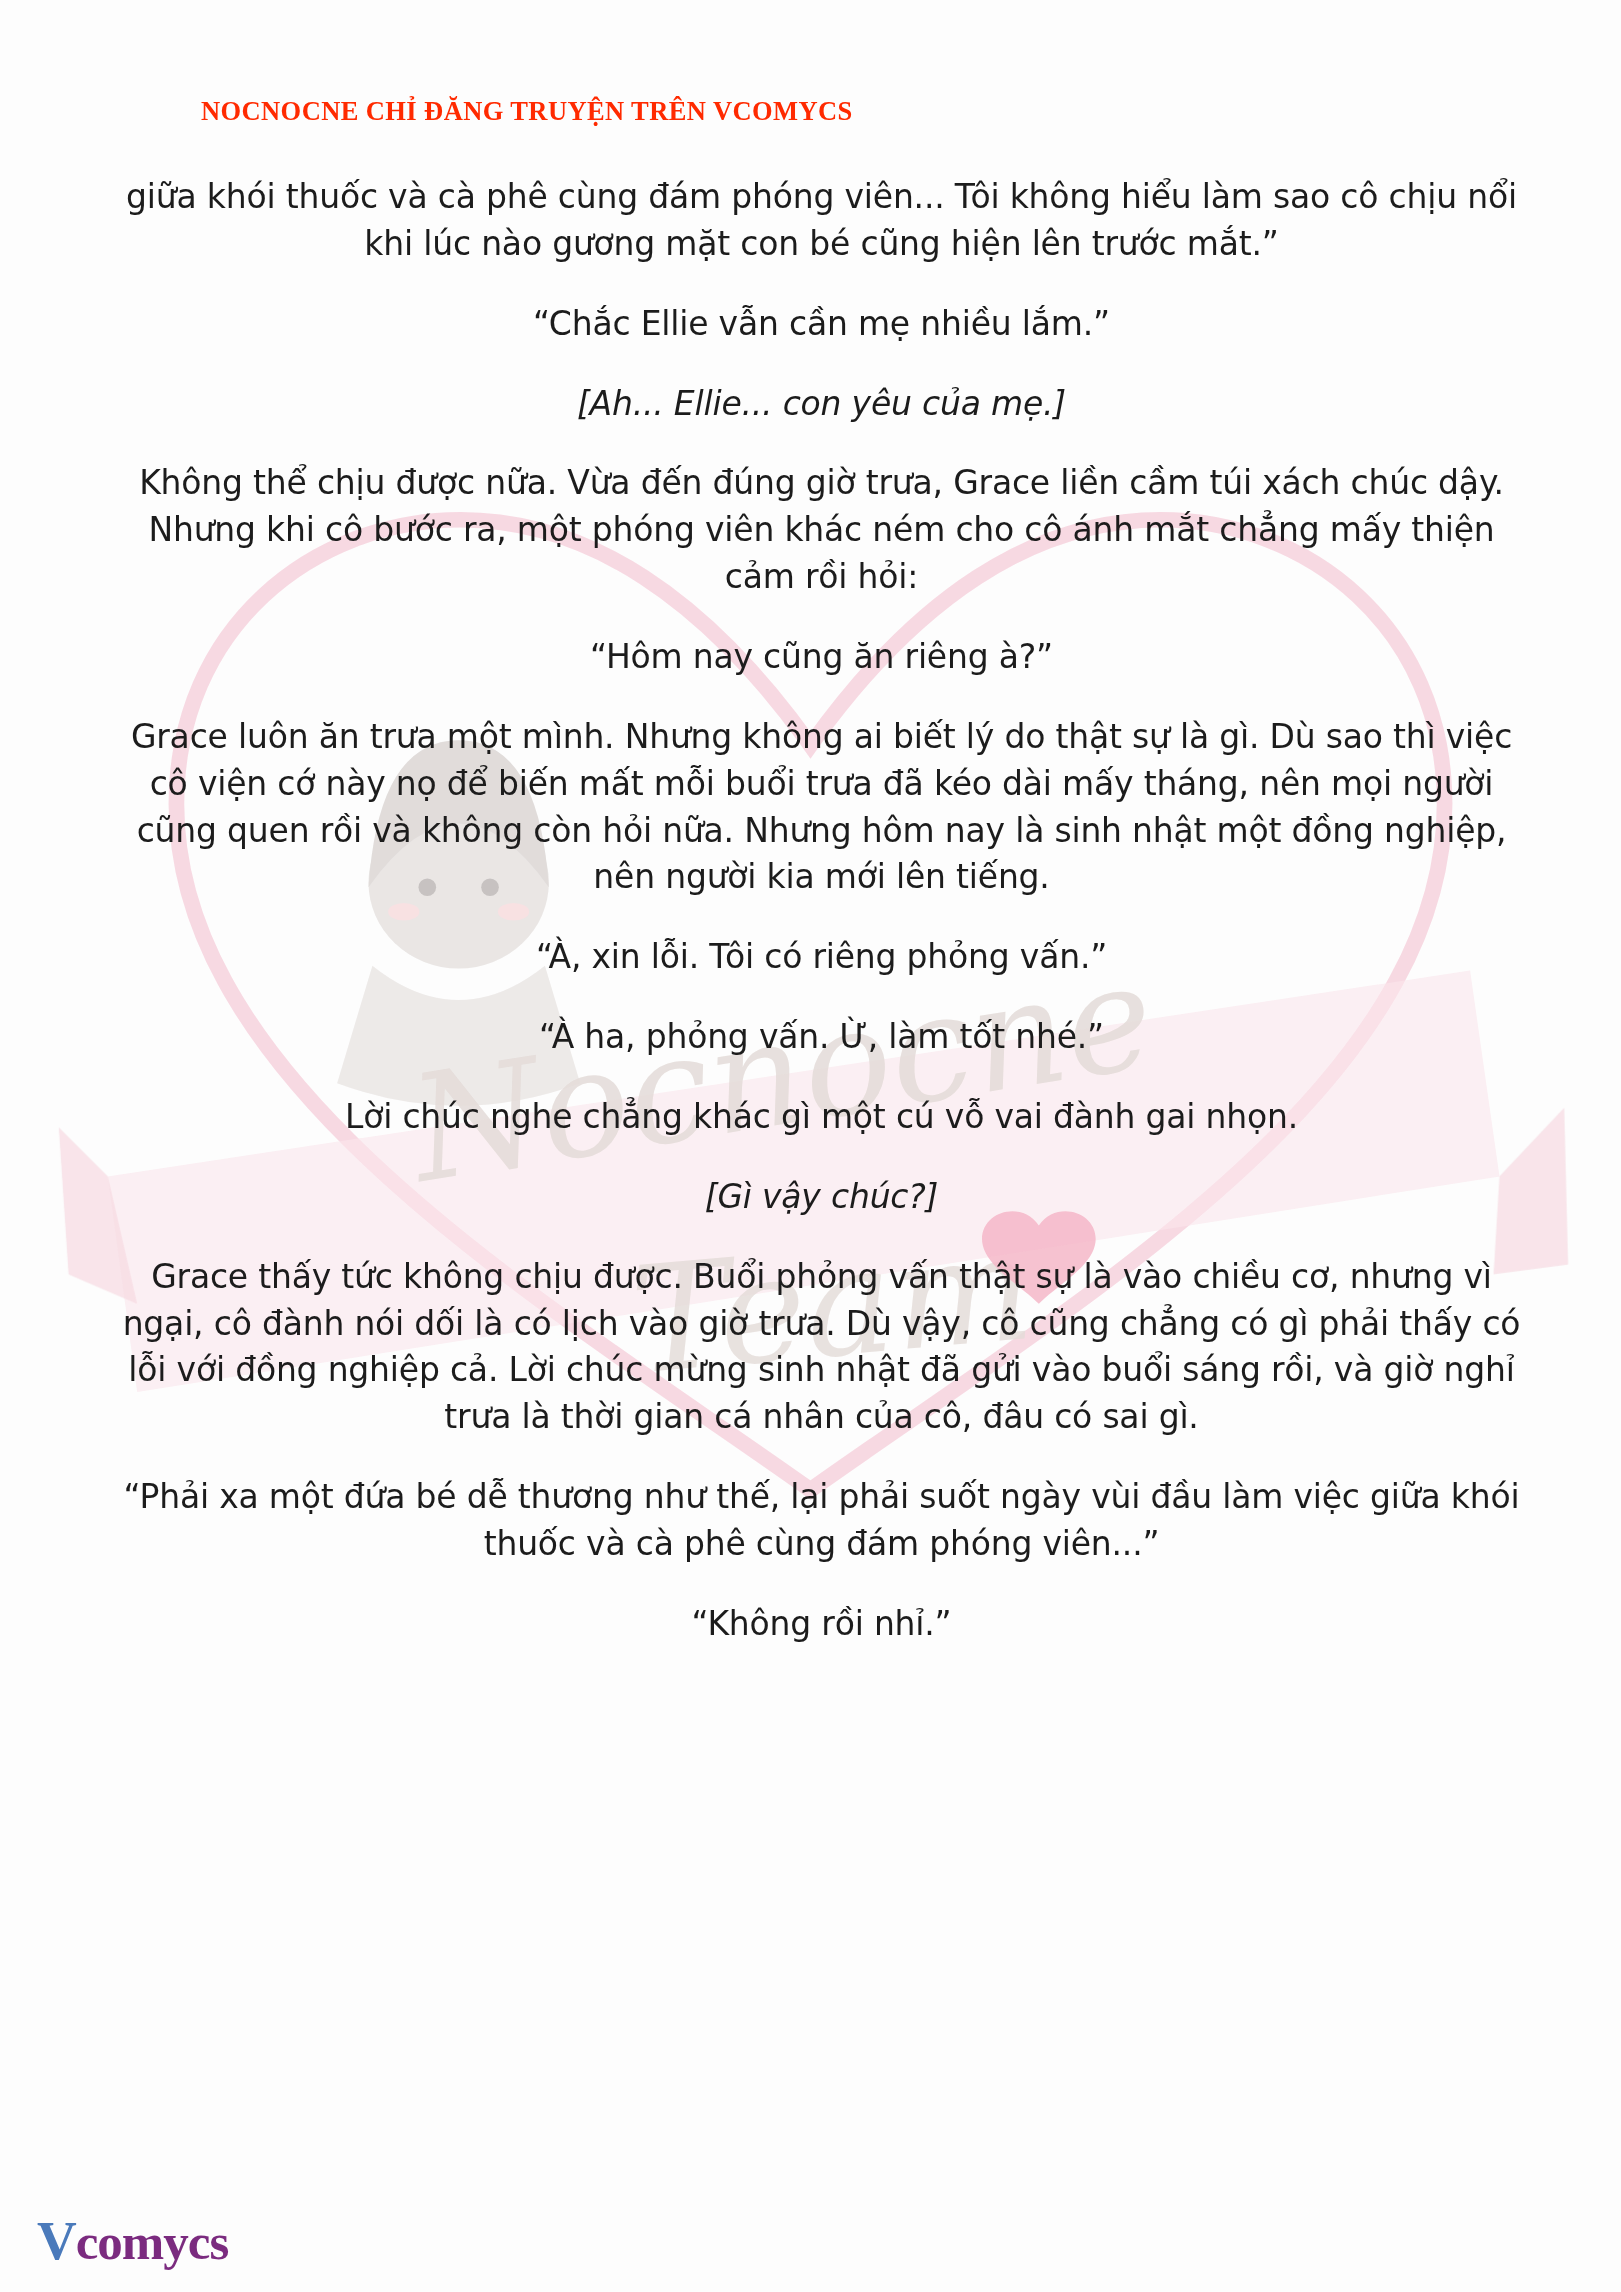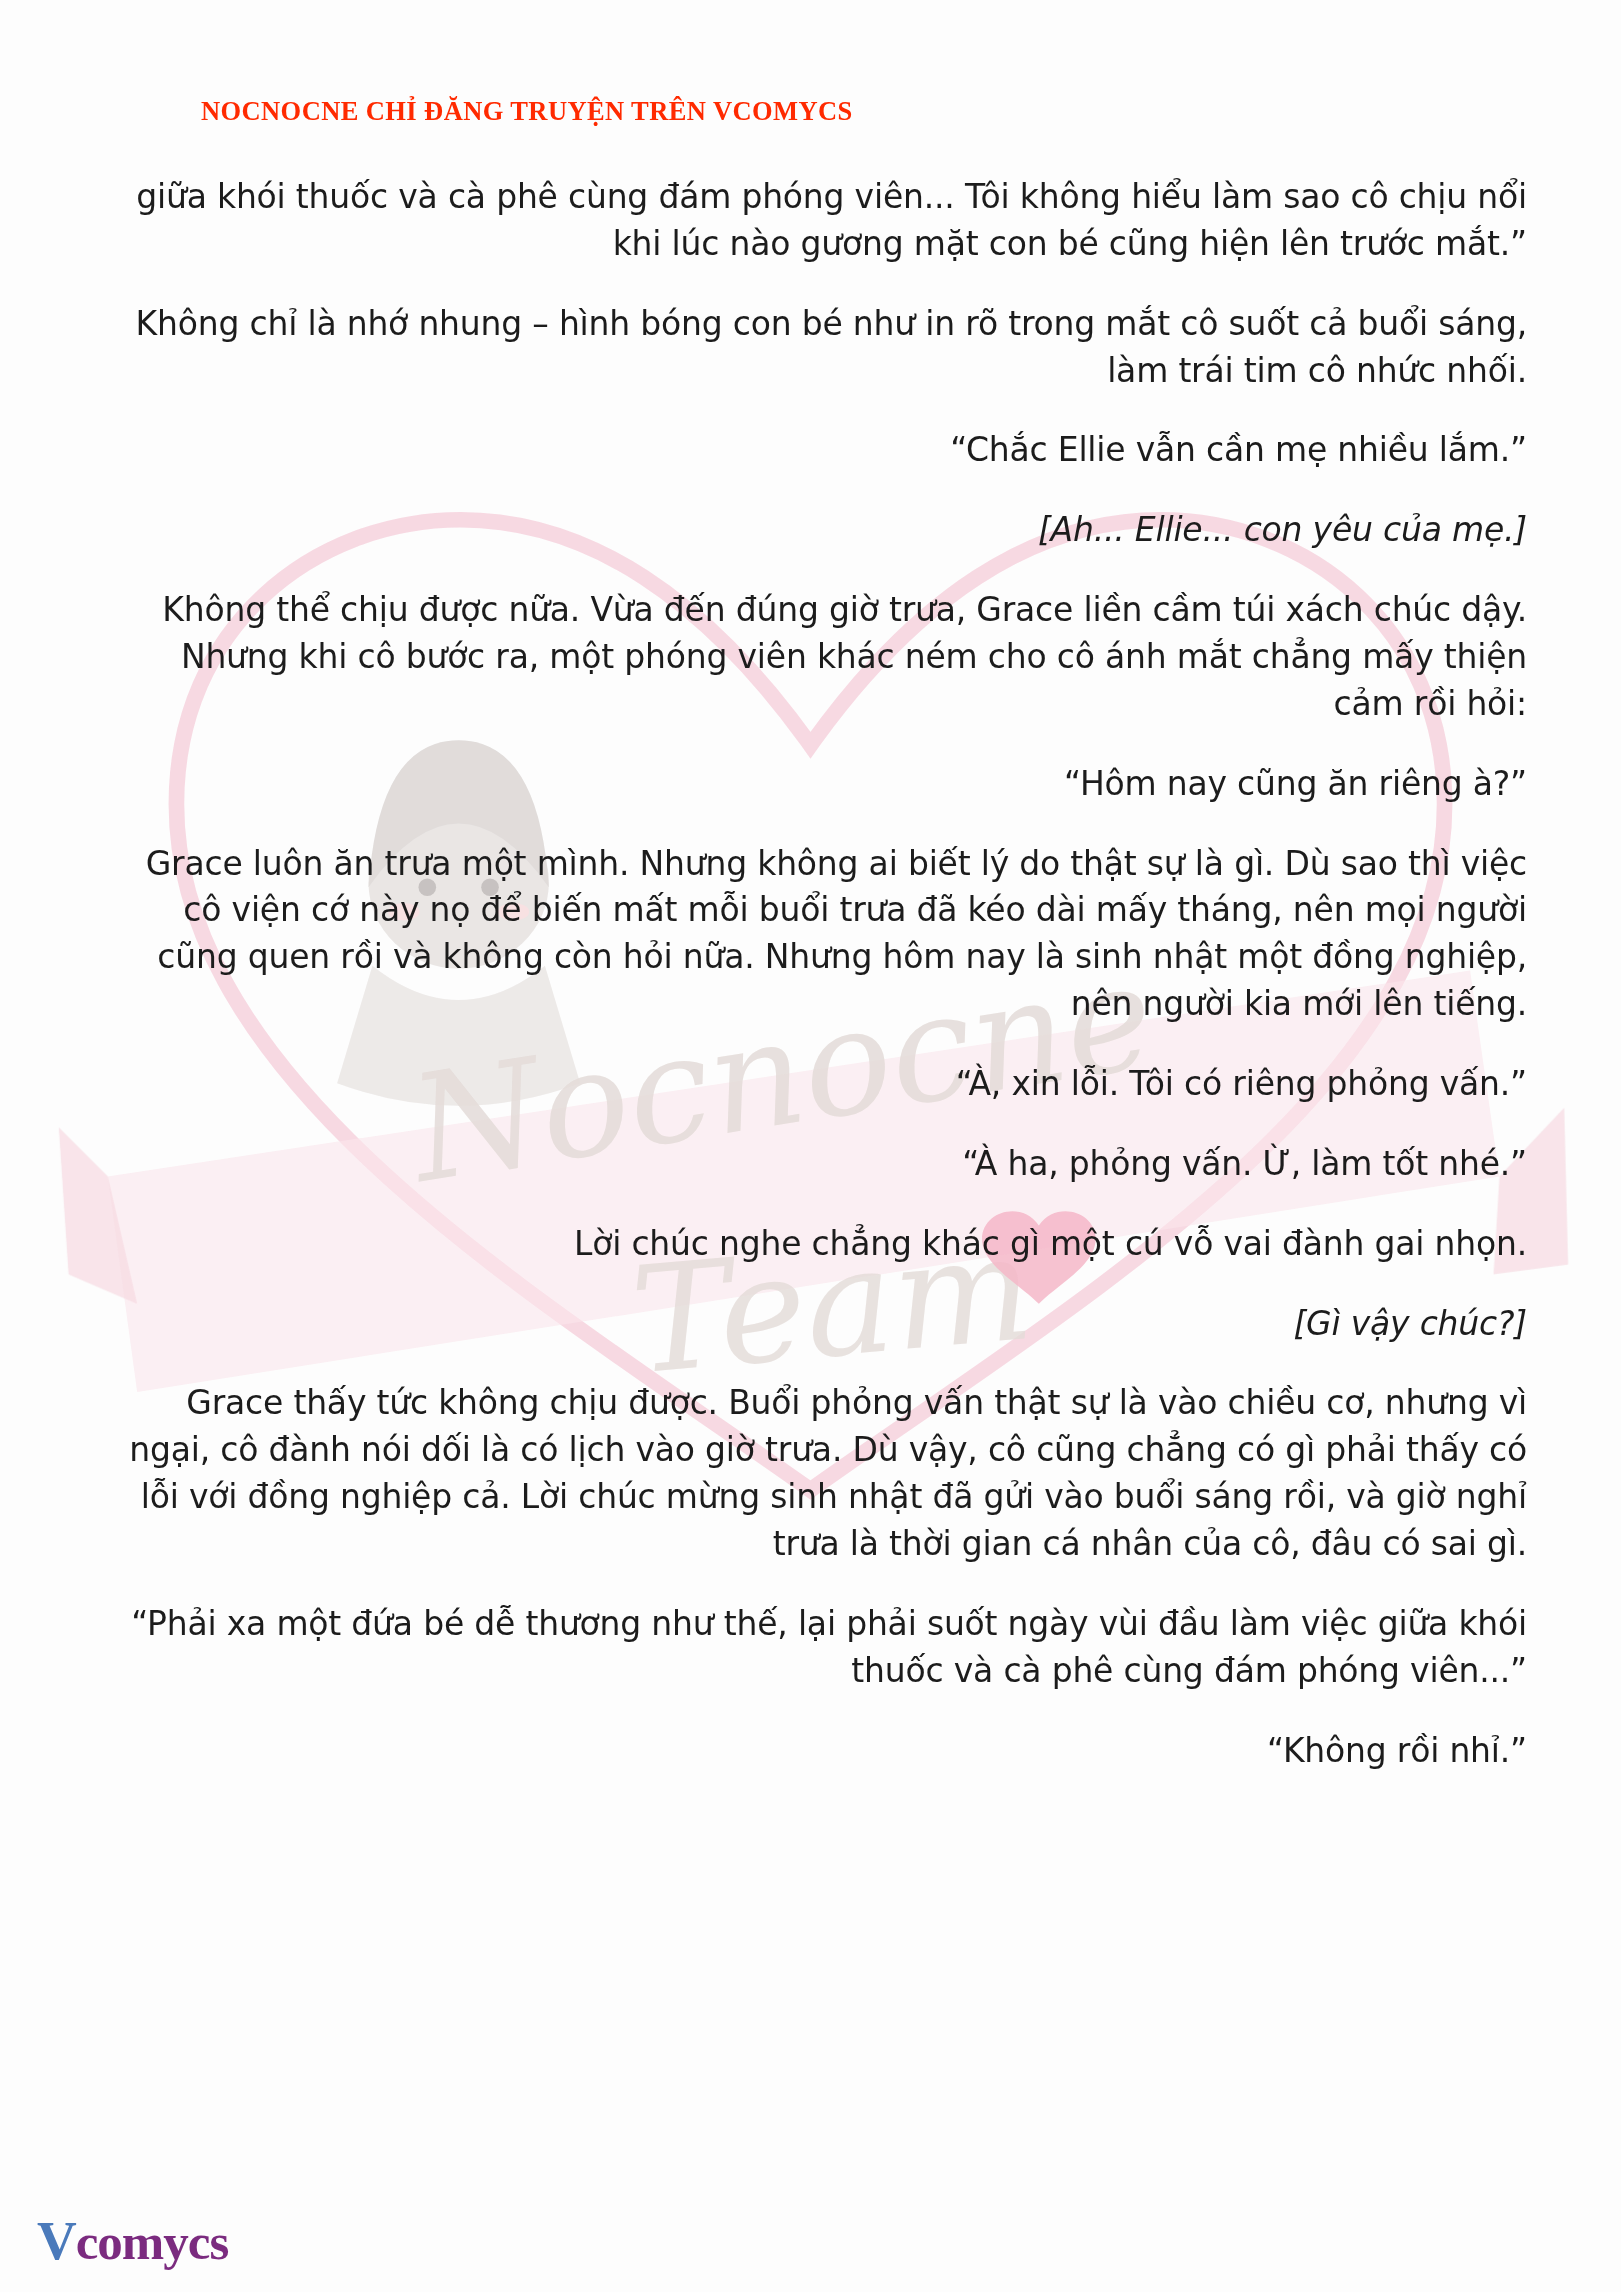--- a/index.html
+++ b/index.html
@@ -56,21 +56,21 @@
     width: 1411px;
   }
 
   p.para {
     margin: 0 0 33px 0;
     font-family: "DejaVu Sans", sans-serif;
     font-size: 33px;
     line-height: 1.42;
     color: #1c1c1c;
     letter-spacing: -0.2px;
-    text-align: right;
+    text-align: center;
   }
   p.para.thought {
     font-style: italic;
     font-weight: normal;
   }
 
   #footer-logo {
     position: absolute;
     left: 37px;
     bottom: 25.5px;
@@ -136,21 +136,20 @@
     <path d="M1060 1250 c18 -26 58 -14 58 14 c0 26 -38 46 -58 66 c-20 -20 -58 -40 -58 -66 c0 -28 40 -40 58 -14 z" fill="#ef7f9e" opacity="0.85"></path>
   </g>
 </svg>
 
 <div id="page">
 
   <div id="header-note">NOCNOCNE CHỈ ĐĂNG TRUYỆN TRÊN VCOMYCS</div>
 
   <div id="content">
     <p class="para">giữa khói thuốc và cà phê cùng đám phóng viên... Tôi không hiểu làm sao cô chịu nổi khi lúc nào gương mặt con bé cũng hiện lên trước mắt.”</p>
-    <p class="para">Không chỉ là nhớ nhung – hình bóng con bé như in rõ trong mắt cô suốt cả buổi sáng, làm trái tim cô nhức nhối.</p>
     <p class="para">“Chắc Ellie vẫn cần mẹ nhiều lắm.”</p>
     <p class="para thought">[Ah... Ellie... con yêu của mẹ.]</p>
     <p class="para">Không thể chịu được nữa. Vừa đến đúng giờ trưa, Grace liền cầm túi xách chúc dậy. Nhưng khi cô bước ra, một phóng viên khác ném cho cô ánh mắt chẳng mấy thiện cảm rồi hỏi:</p>
     <p class="para">“Hôm nay cũng ăn riêng à?”</p>
     <p class="para">Grace luôn ăn trưa một mình. Nhưng không ai biết lý do thật sự là gì. Dù sao thì việc cô viện cớ này nọ để biến mất mỗi buổi trưa đã kéo dài mấy tháng, nên mọi người cũng quen rồi và không còn hỏi nữa. Nhưng hôm nay là sinh nhật một đồng nghiệp, nên người kia mới lên tiếng.</p>
     <p class="para">“À, xin lỗi. Tôi có riêng phỏng vấn.”</p>
     <p class="para">“À ha, phỏng vấn. Ừ, làm tốt nhé.”</p>
     <p class="para">Lời chúc nghe chẳng khác gì một cú vỗ vai đành gai nhọn.</p>
     <p class="para thought">[Gì vậy chúc?]</p>
     <p class="para">Grace thấy tức không chịu được. Buổi phỏng vấn thật sự là vào chiều cơ, nhưng vì ngại, cô đành nói dối là có lịch vào giờ trưa. Dù vậy, cô cũng chẳng có gì phải thấy có lỗi với đồng nghiệp cả. Lời chúc mừng sinh nhật đã gửi vào buổi sáng rồi, và giờ nghỉ trưa là thời gian cá nhân của cô, đâu có sai gì.</p>

